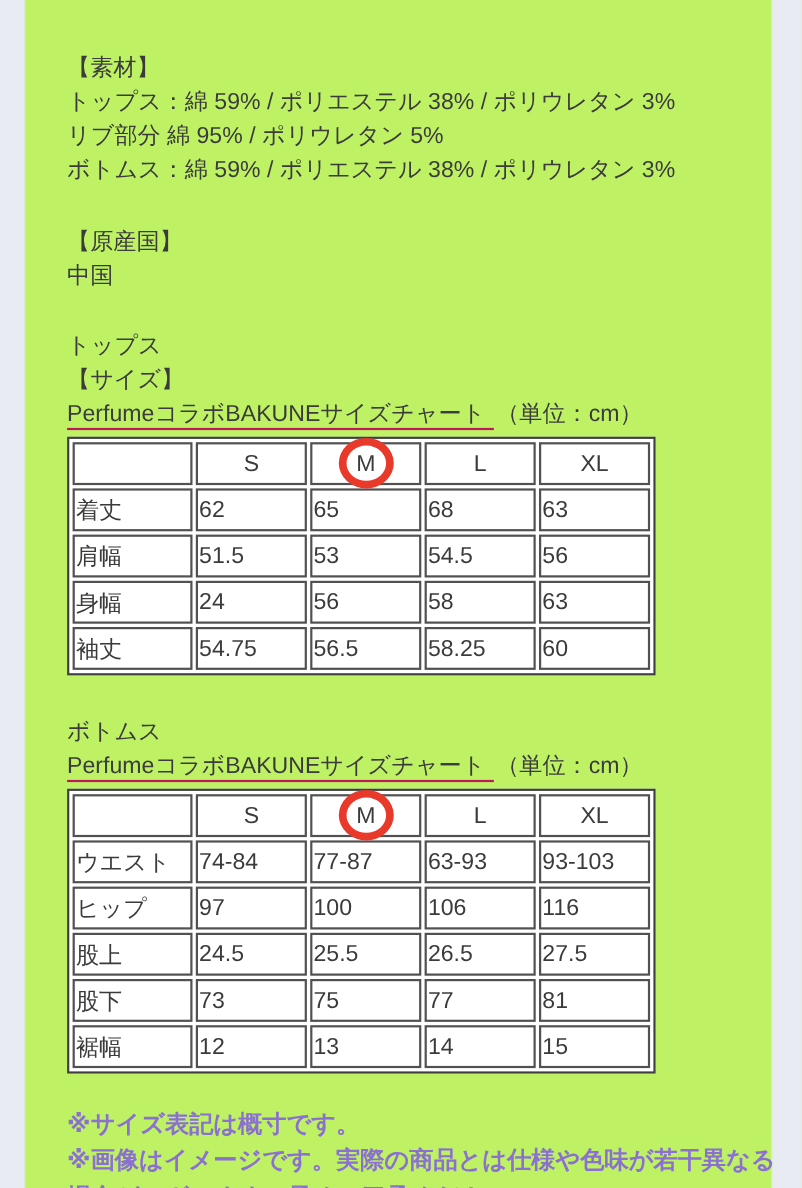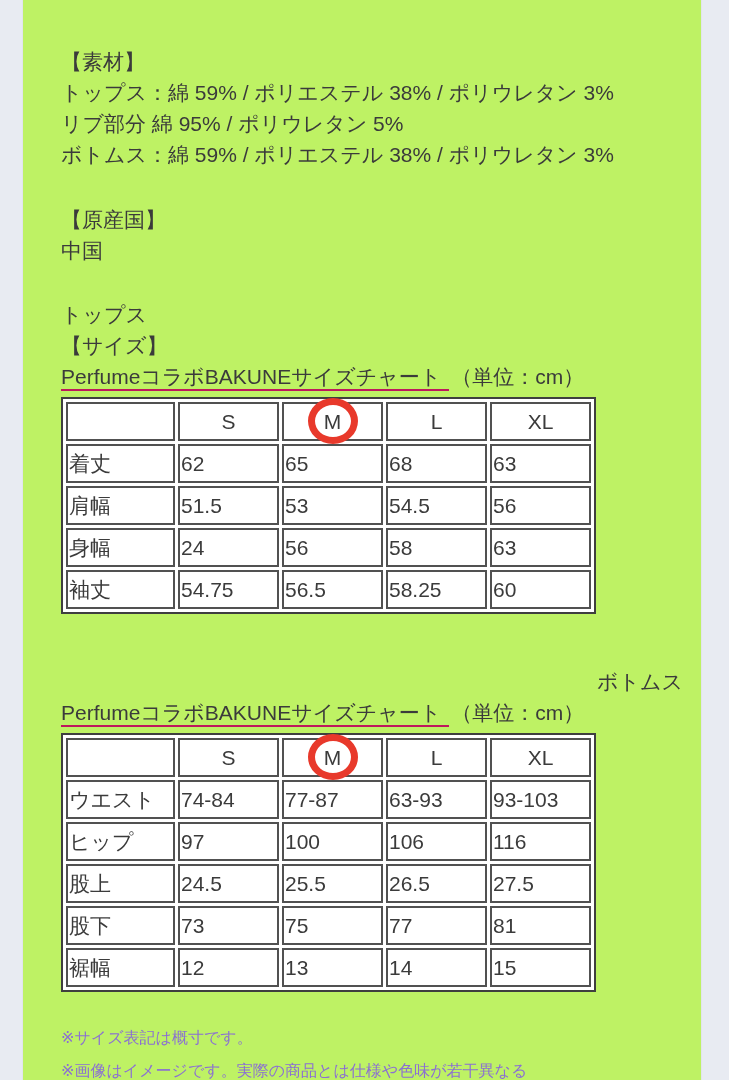--- a/index.html
+++ b/index.html
@@ -17,21 +17,21 @@
     width:680px;height:1080px;
     background:#bef264;
     border-left:1px solid #e2e5ec;
     border-right:1px solid #e2e5ec;
     box-sizing:border-box;
     padding:46px 18px 0 38px;
   }
   .line{font-size:21px;line-height:31px;white-space:nowrap;}
   .sec-origin{margin-top:34px;}
   .sec-sizes{margin-top:33px;}
-  .garment-label-bottoms{margin-top:52px;text-align:right;}
+  .garment-label-bottoms{margin-top:36px;}
   .chart-title-line{margin-bottom:5px;}
   .underlined{
     border-bottom:2px solid #be185d;
     padding-bottom:1px;
     padding-right:8px;
   }
   .unit-note{margin-left:2px;}
 
   table.size-table{
     border-collapse:separate;
@@ -58,24 +58,25 @@
     width:36px;height:32px;
     border:7px solid #e8392b;
     border-radius:50%;
     transform:translate(-50%,-52%);
     z-index:4;
     pointer-events:none;
   }
 
   .notes{margin-top:29px;}
   .note-line{
-    font-size:16px;
+    font-size:22px;
     line-height:33px;
     color:#8b70d2;
     white-space:nowrap;
+    font-weight:bold;
   }
 </style>
 </head>
 <body>
 
 <div class="content">
 
   <div class="sec-material">
     <div class="line">【素材】</div>
     <div class="line">トップス：綿 59% / ポリエステル 38% / ポリウレタン 3%</div>

